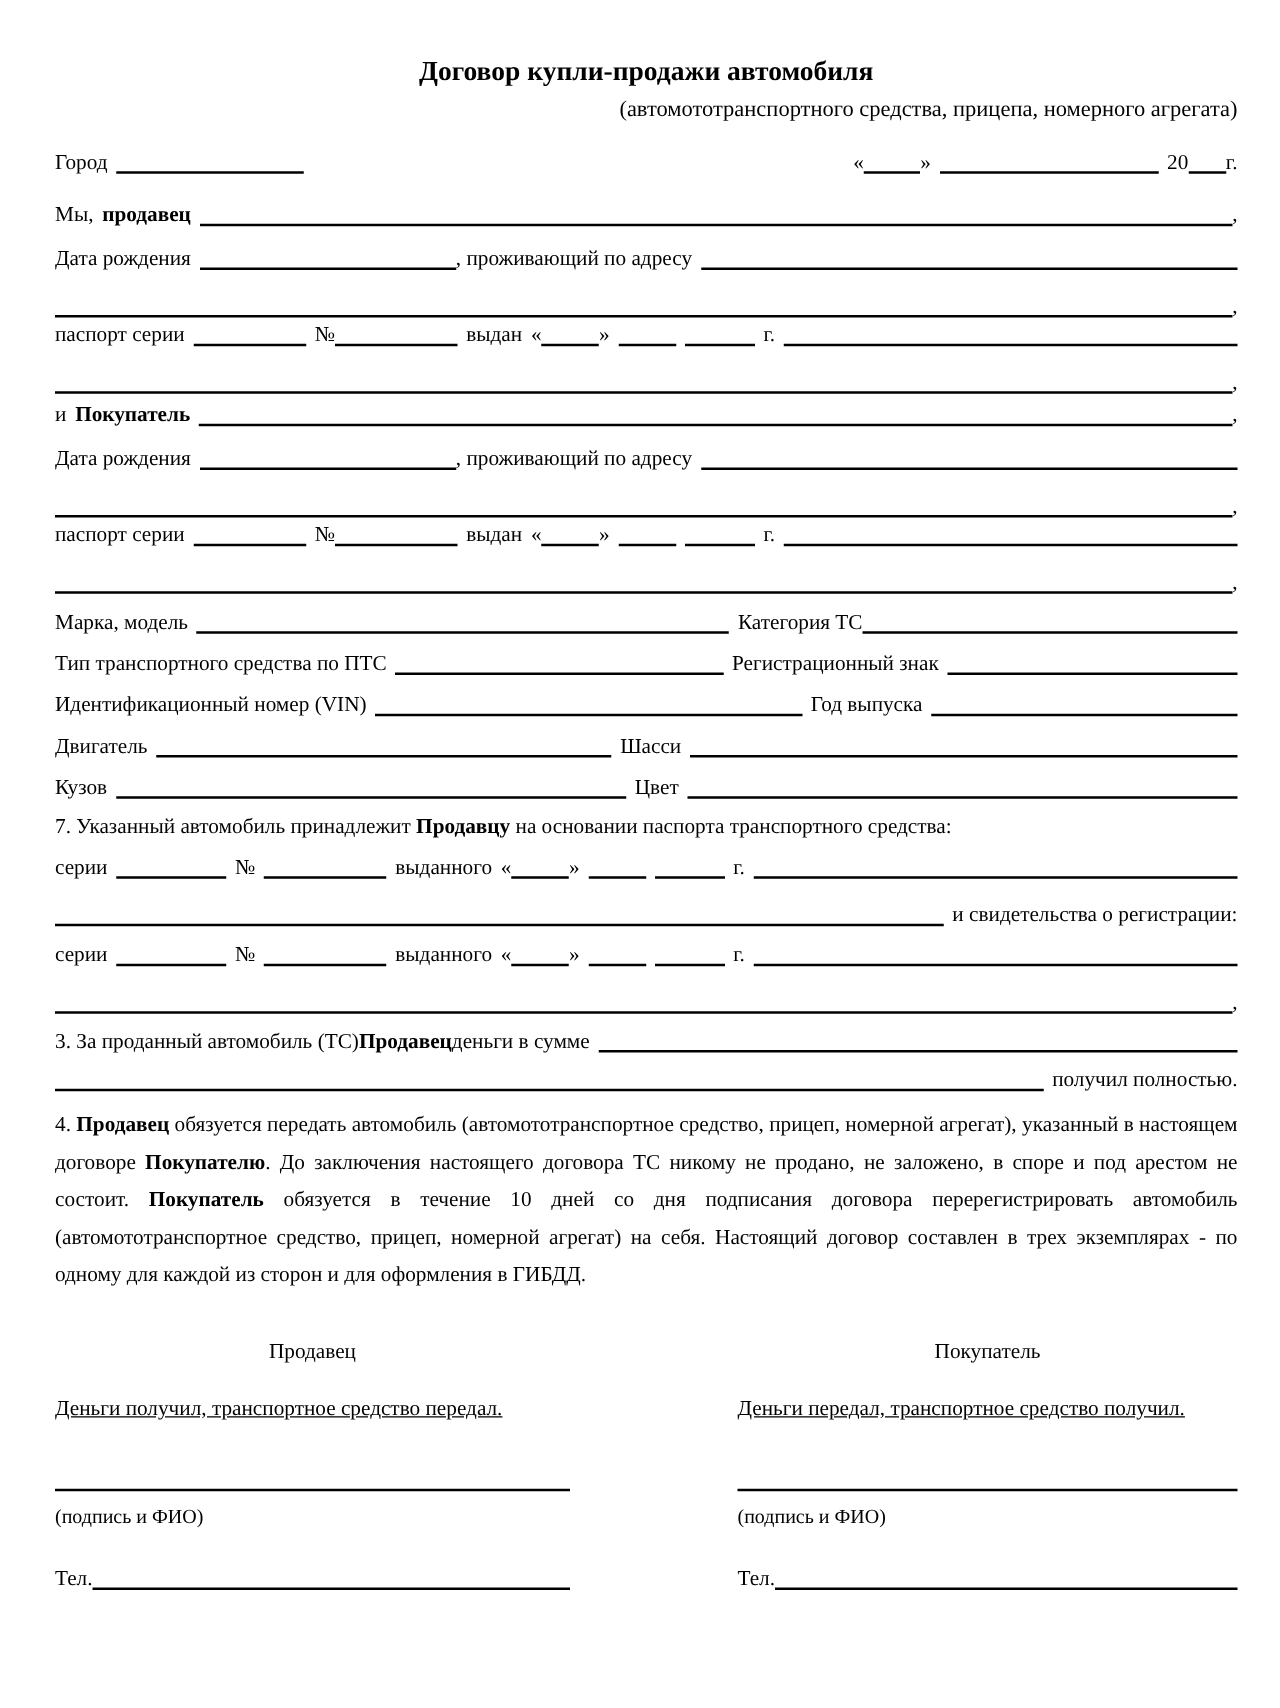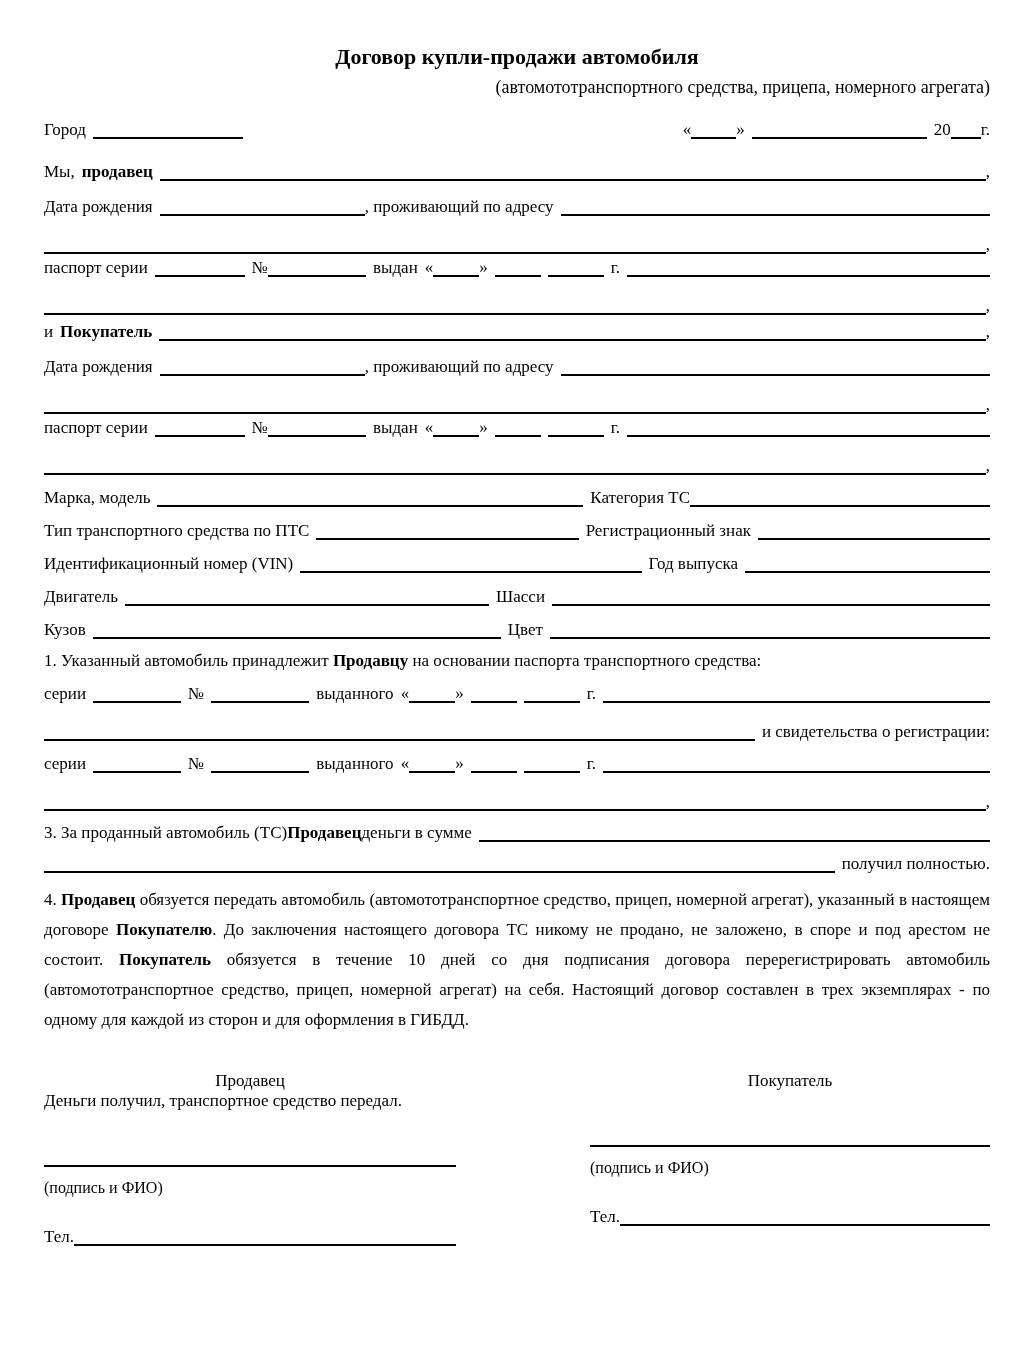--- a/index.html
+++ b/index.html
@@ -17,21 +17,21 @@
   .blank{display:block;height:17px;border-bottom:2px solid #000;}
   .fx{flex:1 1 auto;}
   .ng{margin-left:-7px;}
   .spacer{flex:1 1 auto;}
   .para{text-align:justify;line-height:30px;margin-top:12px;}
   .sig-grid{display:flex;justify-content:space-between;margin-top:36px;}
   .sig-col{display:block;}
   .sig-col.left{width:412px;}
   .sig-col.right{width:400px;}
   .sig-head{text-align:center;line-height:20px;}
-  .sig-statement{line-height:20px;}
+  .sig-statement{margin-top:26px;line-height:20px;text-decoration:underline;}
   .sigline{margin-top:36px;height:18px;border-bottom:2px solid #000;}
   .sig-caption{font-size:16px;margin-top:11px;line-height:19px;}
   .phone-row{margin-top:30px;}
 </style>
 </head>
 <body>
 
 <div class="page">
 
   <div class="title">Договор купли-продажи автомобиля</div>
@@ -146,21 +146,21 @@
     <span class="lbl">Шасси</span>
     <span class="blank" style="width:438px"></span>
   </div>
   <div class="row" style="margin-top:14px">
     <span class="lbl">Кузов</span>
     <span class="blank fx"></span>
     <span class="lbl">Цвет</span>
     <span class="blank" style="width:440px"></span>
   </div>
 
-  <div style="margin-top:12px;line-height:19px"><span>1. Указанный автомобиль принадлежит </span><span class="b">Продавцу</span><span> на основании паспорта транспортного средства:</span></div>
+  <div style="margin-top:12px;line-height:19px"><span>7. Указанный автомобиль принадлежит </span><span class="b">Продавцу</span><span> на основании паспорта транспортного средства:</span></div>
 
   <div class="row" style="margin-top:14px">
     <span class="lbl">серии</span>
     <span class="blank" style="width:88px"></span>
     <span class="lbl">№</span>
     <span class="blank" style="width:98px"></span>
     <span class="lbl">выданного</span>
     <span class="lbl">«</span>
     <span class="blank ng" style="width:46px"></span>
     <span class="lbl ng">»</span>
@@ -211,20 +211,21 @@
       <div class="sig-statement">Деньги получил, транспортное средство передал.</div>
       <div class="sigline"></div>
       <div class="sig-caption">(подпись и ФИО)</div>
       <div class="row phone-row">
         <span class="lbl">Тел.</span>
         <span class="blank fx ng"></span>
       </div>
     </div>
     <div class="sig-col right">
       <div class="sig-head">Покупатель</div>
+      <div class="sig-statement">Деньги передал, транспортное средство получил.</div>
       <div class="sigline"></div>
       <div class="sig-caption">(подпись и ФИО)</div>
       <div class="row phone-row">
         <span class="lbl">Тел.</span>
         <span class="blank fx ng"></span>
       </div>
     </div>
   </div>
 
 </div>

